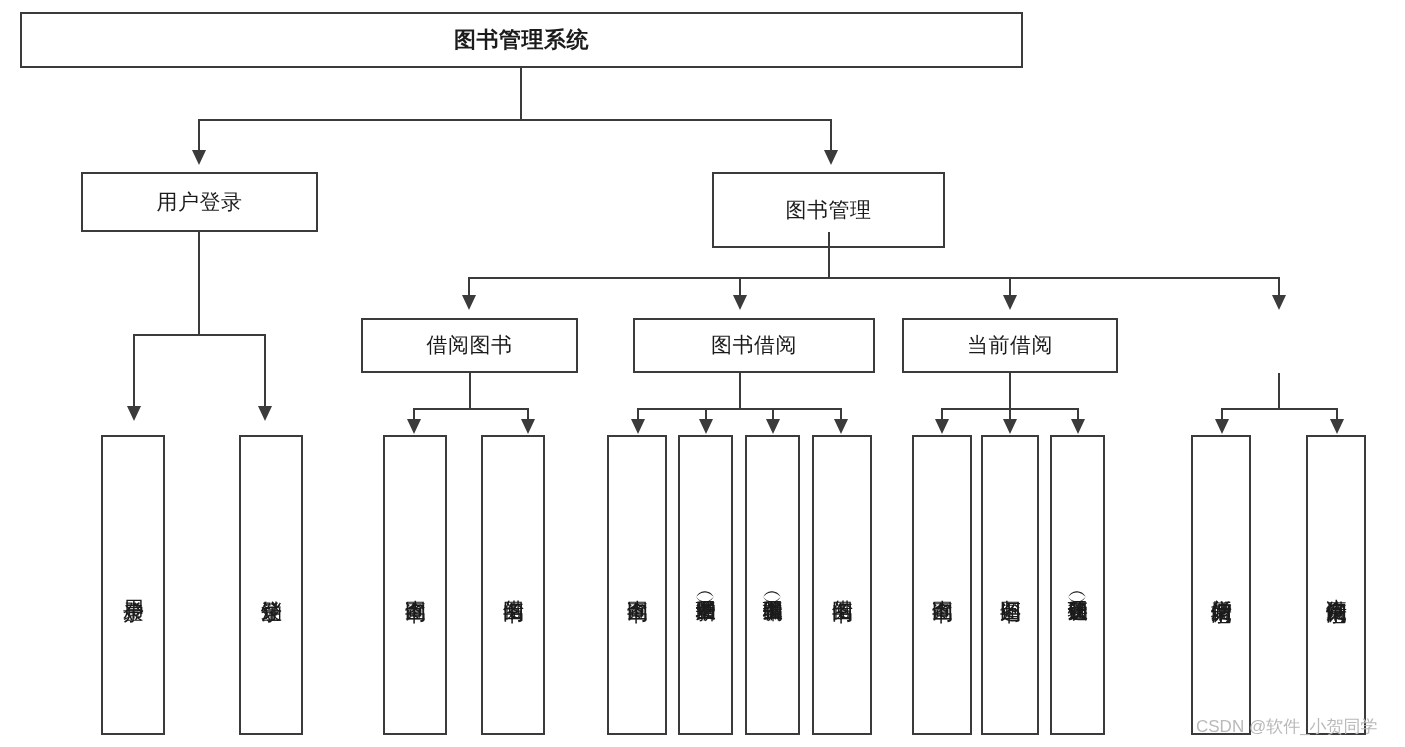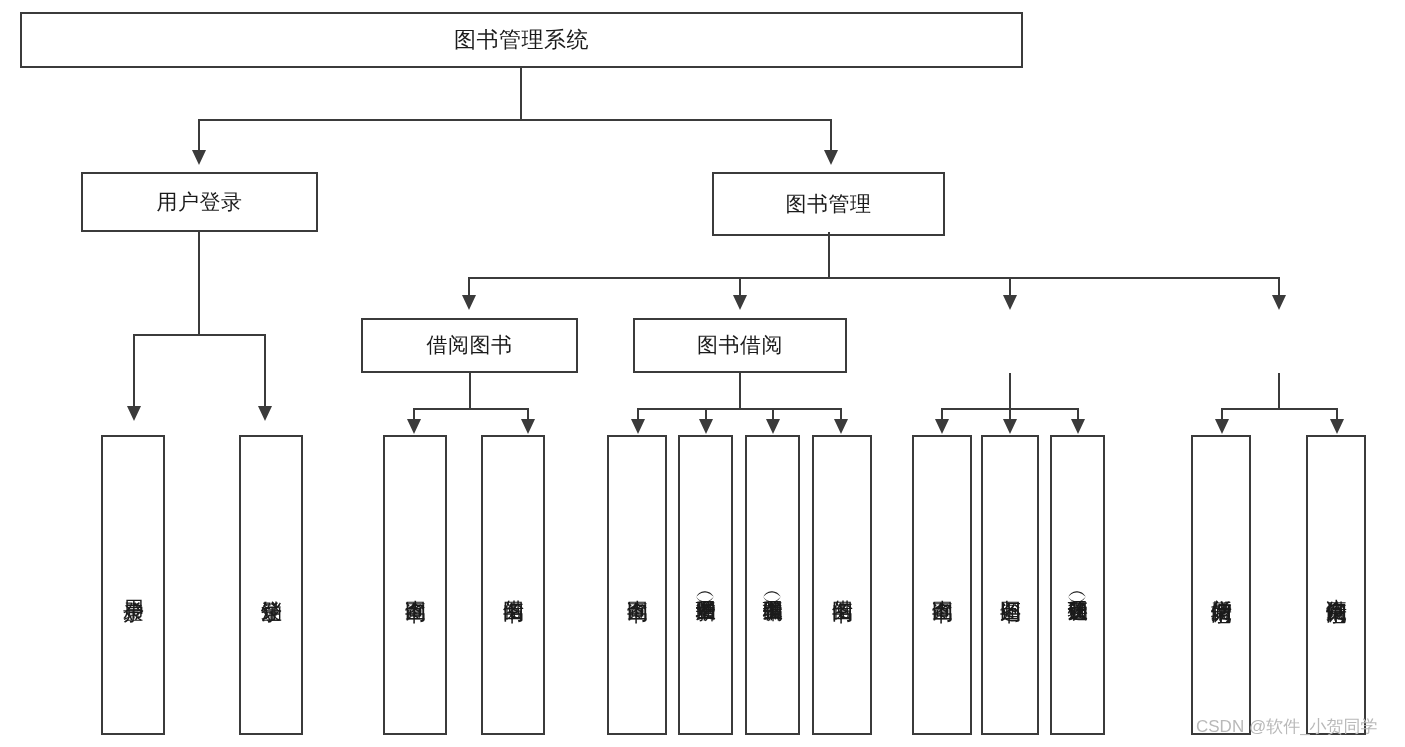--- a/index.html
+++ b/index.html
@@ -28,21 +28,21 @@
     justify-content: center;
     color: #1b1b1b;
   }
   .node .label {
     font-size: 21px;
     line-height: 1.25;
     letter-spacing: 0.5px;
     white-space: nowrap;
   }
   
-  .tier0 .label { font-size: 22px; }
+  .tier0 .label { font-size: 22px; font-weight: bold; }
   .tier1 .label { font-size: 21px; }
   .tier2 .label { font-size: 21px; }
 
   
   .leaf {
     position: absolute;
     box-sizing: border-box;
     background: #ffffff;
     border: 2px solid #3b3b3b;
     display: flex;
@@ -99,21 +99,21 @@
   <div class="hline" style="left:198px; top:119px; width:634px; height:2px;"></div>
 
   <div class="vline" style="left:198px; top:119px; width:2px; height:31px;"></div>
   <div class="arrow" style="left:192px; top:150px;"></div>
   <div class="vline" style="left:830px; top:119px; width:2px; height:31px;"></div>
   <div class="arrow" style="left:824px; top:150px;"></div>
 
   <div class="node tier1" style="left:81px; top:172px; width:237px; height:60px;">
     <span class="label">用户登录</span>
   </div>
-  <div class="node tier1" style="left:712px; top:172px; width:233px; height:64px;">
+  <div class="node tier1" style="left:712px; top:172px; width:233px; height:76px;">
     <span class="label">图书管理</span>
   </div>
 
   <div class="vline" style="left:198px; top:232px; width:2px; height:103px;"></div>
   <div class="hline" style="left:133px; top:334px; width:133px; height:2px;"></div>
   <div class="vline" style="left:133px; top:334px; width:2px; height:72px;"></div>
   <div class="arrow" style="left:127px; top:406px;"></div>
   <div class="vline" style="left:264px; top:334px; width:2px; height:72px;"></div>
   <div class="arrow" style="left:258px; top:406px;"></div>
 
@@ -124,22 +124,25 @@
   <div class="vline" style="left:739px; top:277px; width:2px; height:18px;"></div>
   <div class="arrow" style="left:733px; top:295px;"></div>
   <div class="vline" style="left:1009px; top:277px; width:2px; height:18px;"></div>
   <div class="arrow" style="left:1003px; top:295px;"></div>
   <div class="vline" style="left:1278px; top:277px; width:2px; height:18px;"></div>
   <div class="arrow" style="left:1272px; top:295px;"></div>
 
   <div class="node tier2" style="left:361px; top:318px; width:217px; height:55px;">
     <span class="label">借阅图书</span>
   </div>
-  <div class="node tier2" style="left:633px; top:318px; width:214px; height:55px;">
+  <div class="node tier2" style="left:633px; top:318px; width:242px; height:55px;">
     <span class="label">图书借阅</span>
+  </div>
+  <div class="node tier2" style="left:902px; top:318px; width:216px; height:55px;">
+    <span class="label">当前借阅</span>
   </div>
 
   <div class="vline" style="left:469px; top:373px; width:2px; height:36px;"></div>
   <div class="hline" style="left:413px; top:408px; width:116px; height:2px;"></div>
   <div class="vline" style="left:413px; top:408px; width:2px; height:11px;"></div>
   <div class="arrow" style="left:407px; top:419px;"></div>
   <div class="vline" style="left:527px; top:408px; width:2px; height:11px;"></div>
   <div class="arrow" style="left:521px; top:419px;"></div>
 
   <div class="vline" style="left:739px; top:373px; width:2px; height:36px;"></div>

